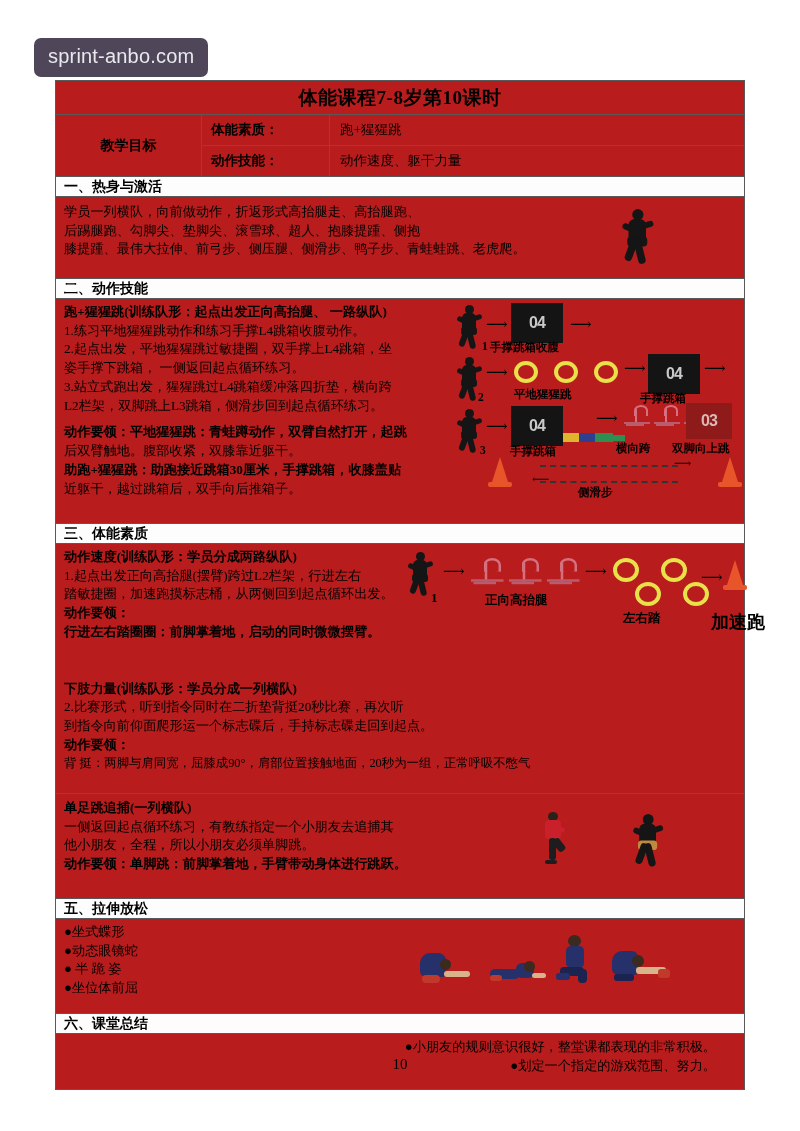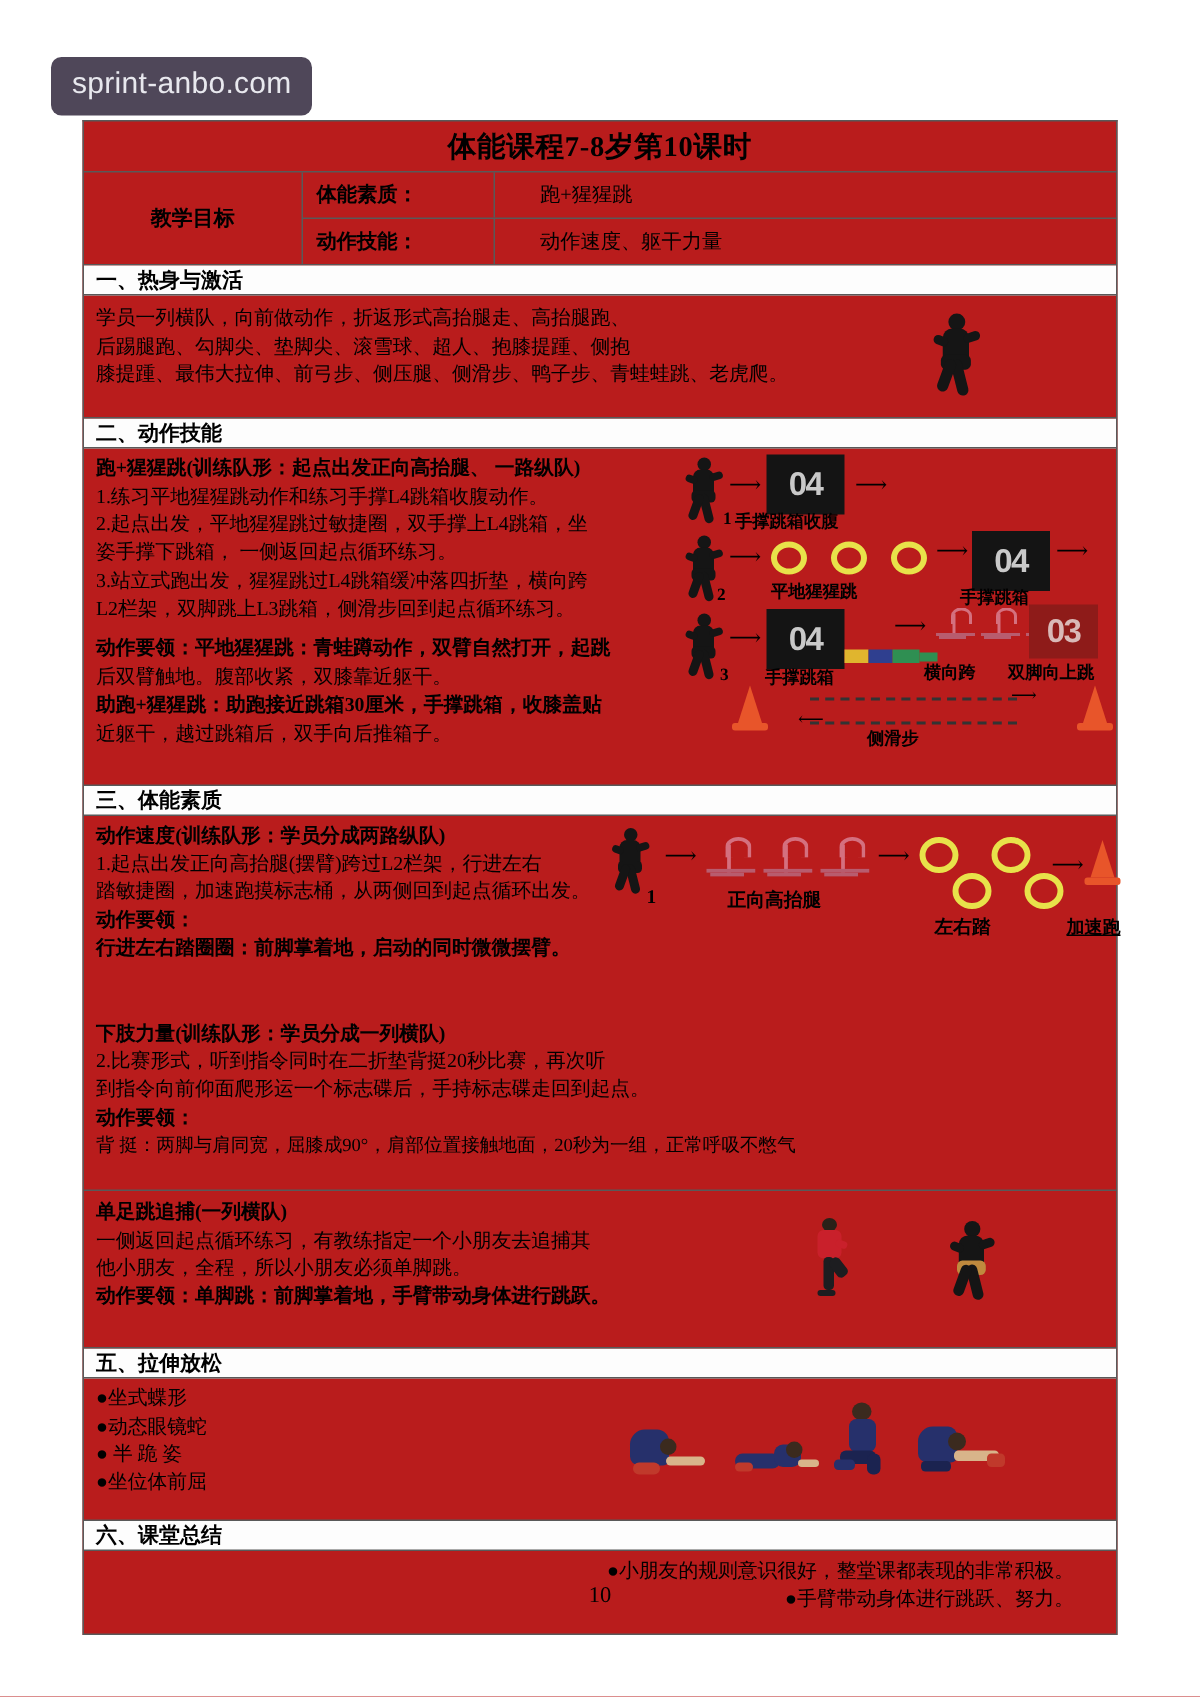--- a/index.html
+++ b/index.html
@@ -45,21 +45,21 @@
 
   
   .obj-wrap{display:flex;border-bottom:1px solid #595959;}
   .obj-label{
     width:145px;min-width:145px;
     border-right:1px solid #595959;
     display:flex;align-items:center;justify-content:center;
     font-size:14px;font-weight:bold;
   }
   .obj-right{flex:1;display:flex;flex-direction:column;}
-  .obj-line{display:flex;height:30px;gap:20px;}
+  .obj-line{display:flex;height:30px;}
   .obj-line:first-child{border-bottom:1px solid #595959;}
   .obj-key{
     width:128px;min-width:128px;
     border-right:1px solid #595959;
     display:flex;align-items:center;
     padding-left:9px;box-sizing:border-box;
     font-size:13.5px;font-weight:bold;
   }
   .obj-val{
     flex:1;display:flex;align-items:center;
@@ -97,21 +97,21 @@
   .sil .legf{position:absolute;left:12px;top:24px;width:6px;height:20px;background:#151515;border-radius:3px;transform:rotate(-14deg);}
   .sil .legb{position:absolute;left:5px;top:24px;width:6px;height:18px;background:#151515;border-radius:3px;transform:rotate(20deg);}
   .sil .short{position:absolute;left:5px;top:22px;width:16px;height:8px;background:#151515;border-radius:3px;}
 
   .arrow{display:inline-block;font-size:15px;line-height:1;vertical-align:middle;}
 
   .box{
     display:inline-flex;align-items:center;justify-content:center;
     background:#141414;color:#c9c9c9;
     font-family:"Liberation Sans","DejaVu Sans",sans-serif;
-    font-weight:bold;font-size:22px;
+    font-weight:bold;font-size:16px;
     width:52px;height:40px;
     letter-spacing:-1px;
   }
   .box.red{background:#8e1b19;color:#d9b9b7;}
 
   .ring{
     display:inline-block;width:24px;height:22px;
     border:4px solid #e8e24a;border-radius:50%;
     box-sizing:border-box;
   }
@@ -323,21 +323,21 @@
           <div class="abs ring" style="left:212px;top:10px;width:26px;height:24px;"></div>
           <div class="abs ring" style="left:260px;top:10px;width:26px;height:24px;"></div>
           <div class="abs ring" style="left:234px;top:34px;width:26px;height:24px;"></div>
           <div class="abs ring" style="left:282px;top:34px;width:26px;height:24px;"></div>
           <div class="abs lbl" style="left:222px;top:62px;font-size:12.5px;">左右踏</div>
           <div class="abs arrow" style="left:300px;top:22px;">⟶</div>
           <div class="abs cone" style="left:322px;top:12px;">
               <i class="cc"></i>
               <i class="base"></i>
             </div>
-          <div class="abs lbl" style="left:310px;top:62px;font-size:12px;text-decoration:underline;">加速跑</div>
+          <div class="abs lbl" style="left:310px;top:62px;font-size:18px;">加速跑</div>
         </div>
 
         <div class="txt" style="width:660px;padding-top:34px;">
           <p class="b">下肢力量(训练队形：学员分成一列横队)</p>
           <p>2.比赛形式，听到指令同时在二折垫背挺20秒比赛，再次听</p>
           <p>到指令向前仰面爬形运一个标志碟后，手持标志碟走回到起点。</p>
           <p class="b">动作要领：</p>
           <p style="font-size:12.4px;">背 挺：两脚与肩同宽，屈膝成90°，肩部位置接触地面，20秒为一组，正常呼吸不憋气</p>
         </div>
       </div>
@@ -414,20 +414,20 @@
             <i style="position:absolute;left:2px;top:25px;width:20px;height:7px;background:#1b2350;border-radius:3px;"></i>
           </span>
         </div>
       </div>
     </div>
 
     <div class="sec-head">六、课堂总结</div>
     <div class="sec-body" style="height:56px;text-align:right;">
       <div class="txt" style="width:660px;padding-top:4px;">
         <p>●<span>小朋友的规则意识很好，整堂课都表现的非常积极。</span></p>
-        <p>●<span>手臂带动身体进行跳跃、努力。</span></p>
+        <p>●<span>划定一个指定的游戏范围、努力。</span></p>
       </div>
     </div>
 
   </div>
 
   <div class="pagenum">10</div>
 </div>
 
 </body></html>

